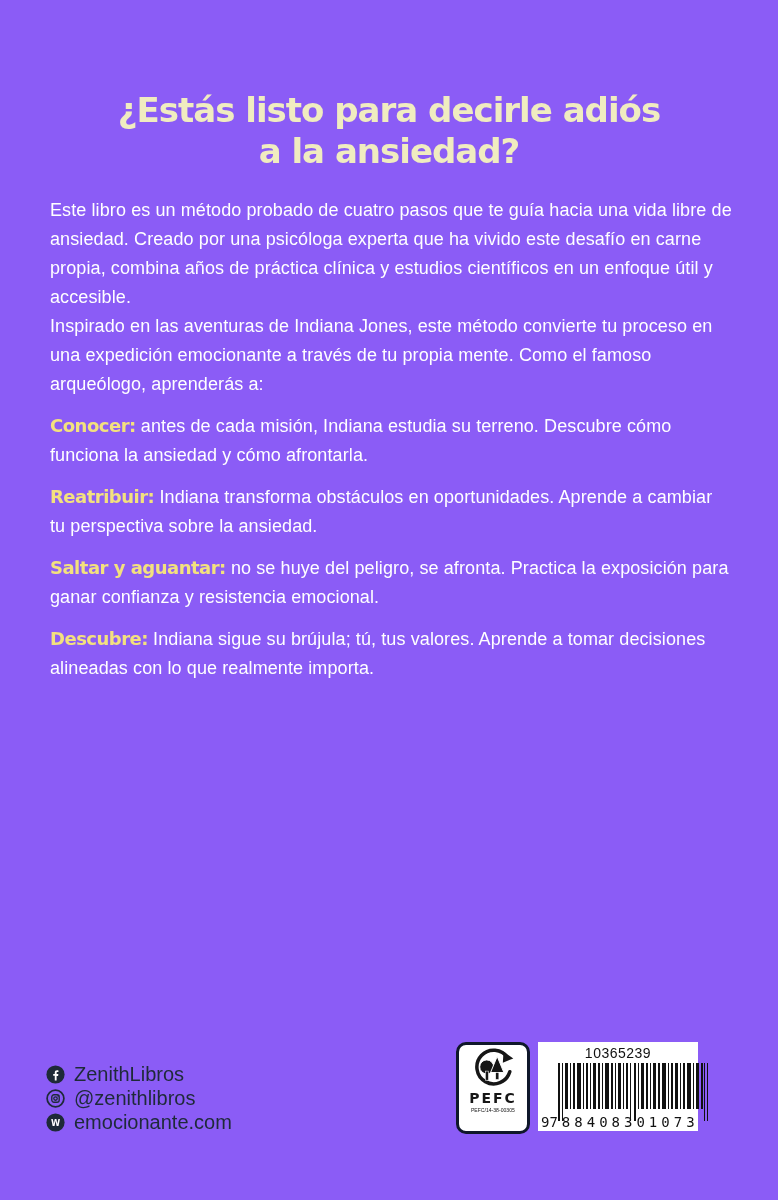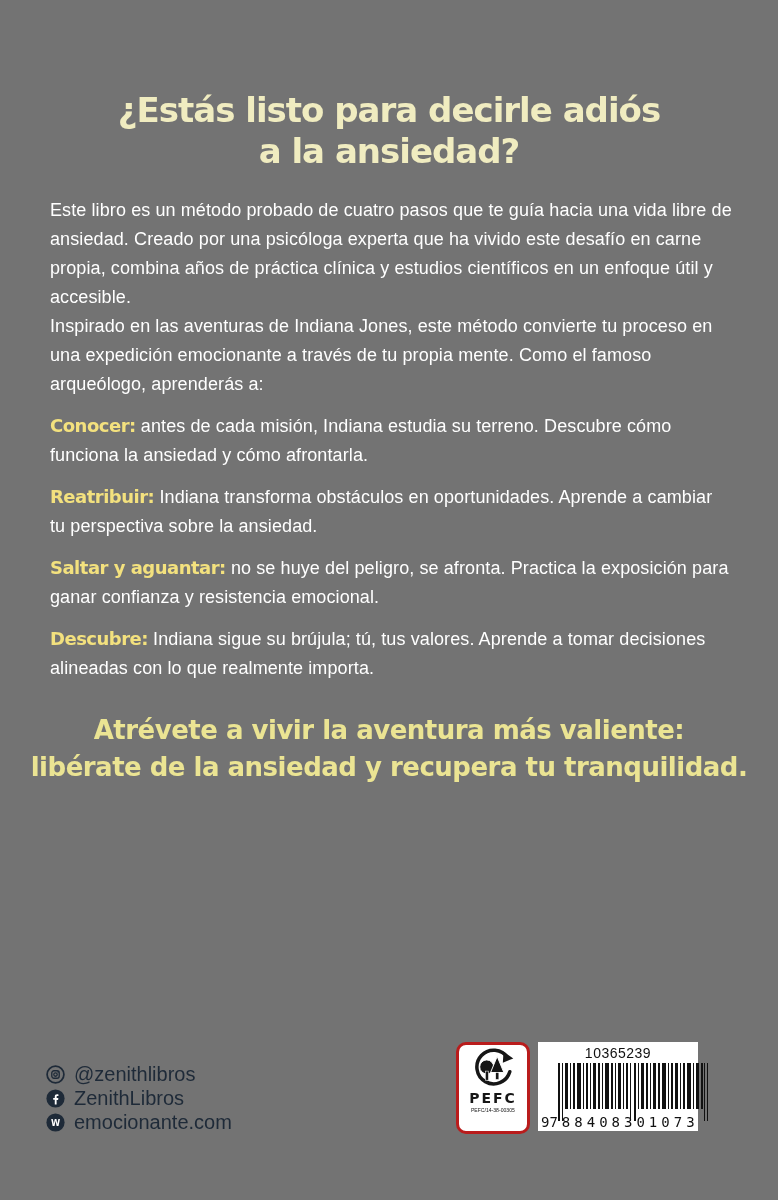--- a/index.html
+++ b/index.html
@@ -1,20 +1,20 @@
 <!DOCTYPE html>
 <html><head>
 <meta charset="utf-8">
 <style>
   html,body{margin:0;padding:0;background:#3d3d3d;}
   .cover{
     position:relative;
     width:778px;height:1200px;
     margin:0 auto;
-    background:#737373;
+    background:#8b5cf6;
     font-family:"Liberation Sans",sans-serif;
     overflow:hidden;
   }
   
   .title{
     position:absolute;top:90px;left:0;right:0;
     text-align:center;
     color:#f0ecc0;
     font-family:"DejaVu Sans",sans-serif;
     font-weight:bold;
@@ -61,21 +61,21 @@
   .social .sicon{
     width:19px;height:19px;flex:0 0 19px;
     margin-right:9px;
     display:block;
   }
   
   .pefc{
     position:absolute;left:456px;top:1042px;
     width:74px;height:92px;
     background:#ffffff;
-    border:3px solid #b91c1c;
+    border:3px solid #0f172a;
     border-radius:10px;
     box-sizing:border-box;
     display:flex;flex-direction:column;align-items:center;
     padding-top:3px;
   }
   .pefc .pefc-word{
     font-family:"DejaVu Sans",sans-serif;
     font-weight:bold;font-size:14px;letter-spacing:2px;
     color:#161616;line-height:15px;margin-top:1px;
   }
@@ -120,41 +120,37 @@
 
     <p class="step"><strong class="lead">Conocer:</strong><span> antes de cada misión, Indiana estudia su terreno. Descubre cómo funciona la ansiedad y cómo afrontarla.</span></p>
 
     <p class="step"><strong class="lead">Reatribuir:</strong><span> Indiana transforma obstáculos en oportunidades. Aprende a cambiar tu perspectiva sobre la ansiedad.</span></p>
 
     <p class="step"><strong class="lead">Saltar y aguantar:</strong><span> no se huye del peligro, se afronta. Practica la exposición para ganar confianza y resistencia emocional.</span></p>
 
     <p class="step"><strong class="lead">Descubre:</strong><span> Indiana sigue su brújula; tú, tus valores. Aprende a tomar decisiones alineadas con lo que realmente importa.</span></p>
   </div>
 
-  <div class="closing">
-    <span>Atrévete a vivir la aventura más valiente:</span>
-    <span>libérate de la ansiedad y recupera tu tranquilidad.</span>
-  </div>
 
   <div class="social">
+    <div class="row">
+      <svg class="sicon" viewBox="0 0 24 24">
+        <circle cx="12" cy="12" r="11.5" fill="#1e2a38"></circle>
+        <path fill="#ffffff" d="M13.4 19.5v-5.7h1.9l.3-2.3h-2.2V10c0-.66.2-1.1 1.12-1.1h1.2V6.84c-.21-.03-.92-.09-1.75-.09-1.73 0-2.9 1.05-2.9 2.98v1.67H9.1v2.3h1.97v5.8h2.33z"></path>
+      </svg>
+      <span>ZenithLibros</span>
+    </div>
     <div class="row">
       <svg class="sicon" viewBox="0 0 24 24">
         <circle cx="12" cy="12" r="10.6" fill="none" stroke="#1e2a38" stroke-width="2.2"></circle>
         <rect x="7.3" y="7.3" width="9.4" height="9.4" rx="2.8" fill="none" stroke="#1e2a38" stroke-width="1.7"></rect>
         <circle cx="12" cy="12" r="2.2" fill="none" stroke="#1e2a38" stroke-width="1.6"></circle>
         <circle cx="15.2" cy="8.8" r="0.95" fill="#1e2a38"></circle>
       </svg>
       <span>@zenithlibros</span>
-    </div>
-    <div class="row">
-      <svg class="sicon" viewBox="0 0 24 24">
-        <circle cx="12" cy="12" r="11.5" fill="#1e2a38"></circle>
-        <path fill="#ffffff" d="M13.4 19.5v-5.7h1.9l.3-2.3h-2.2V10c0-.66.2-1.1 1.12-1.1h1.2V6.84c-.21-.03-.92-.09-1.75-.09-1.73 0-2.9 1.05-2.9 2.98v1.67H9.1v2.3h1.97v5.8h2.33z"></path>
-      </svg>
-      <span>ZenithLibros</span>
     </div>
     <div class="row">
       <svg class="sicon" viewBox="0 0 24 24">
         <circle cx="12" cy="12" r="11.5" fill="#1e2a38"></circle>
         <text x="12" y="15.8" text-anchor="middle" font-family="DejaVu Sans, sans-serif" font-size="10.5" font-weight="bold" fill="#ffffff">W</text>
       </svg>
       <span>emocionante.com</span>
     </div>
   </div>
 

